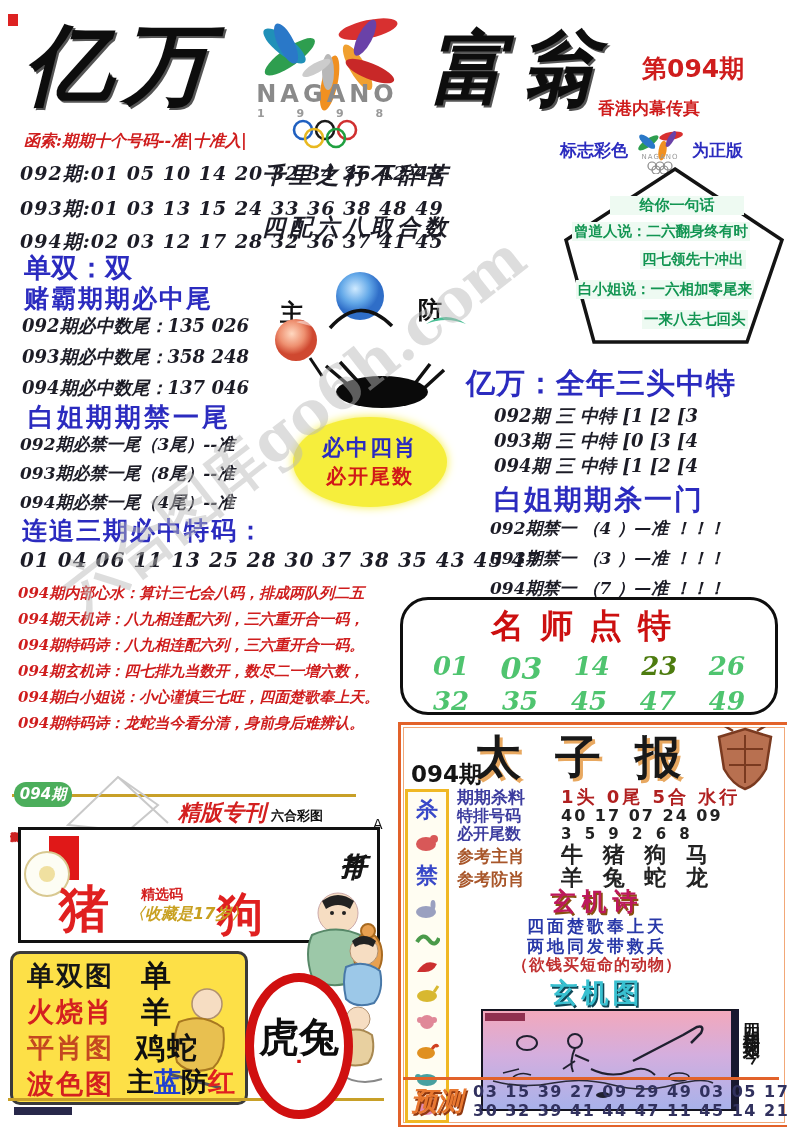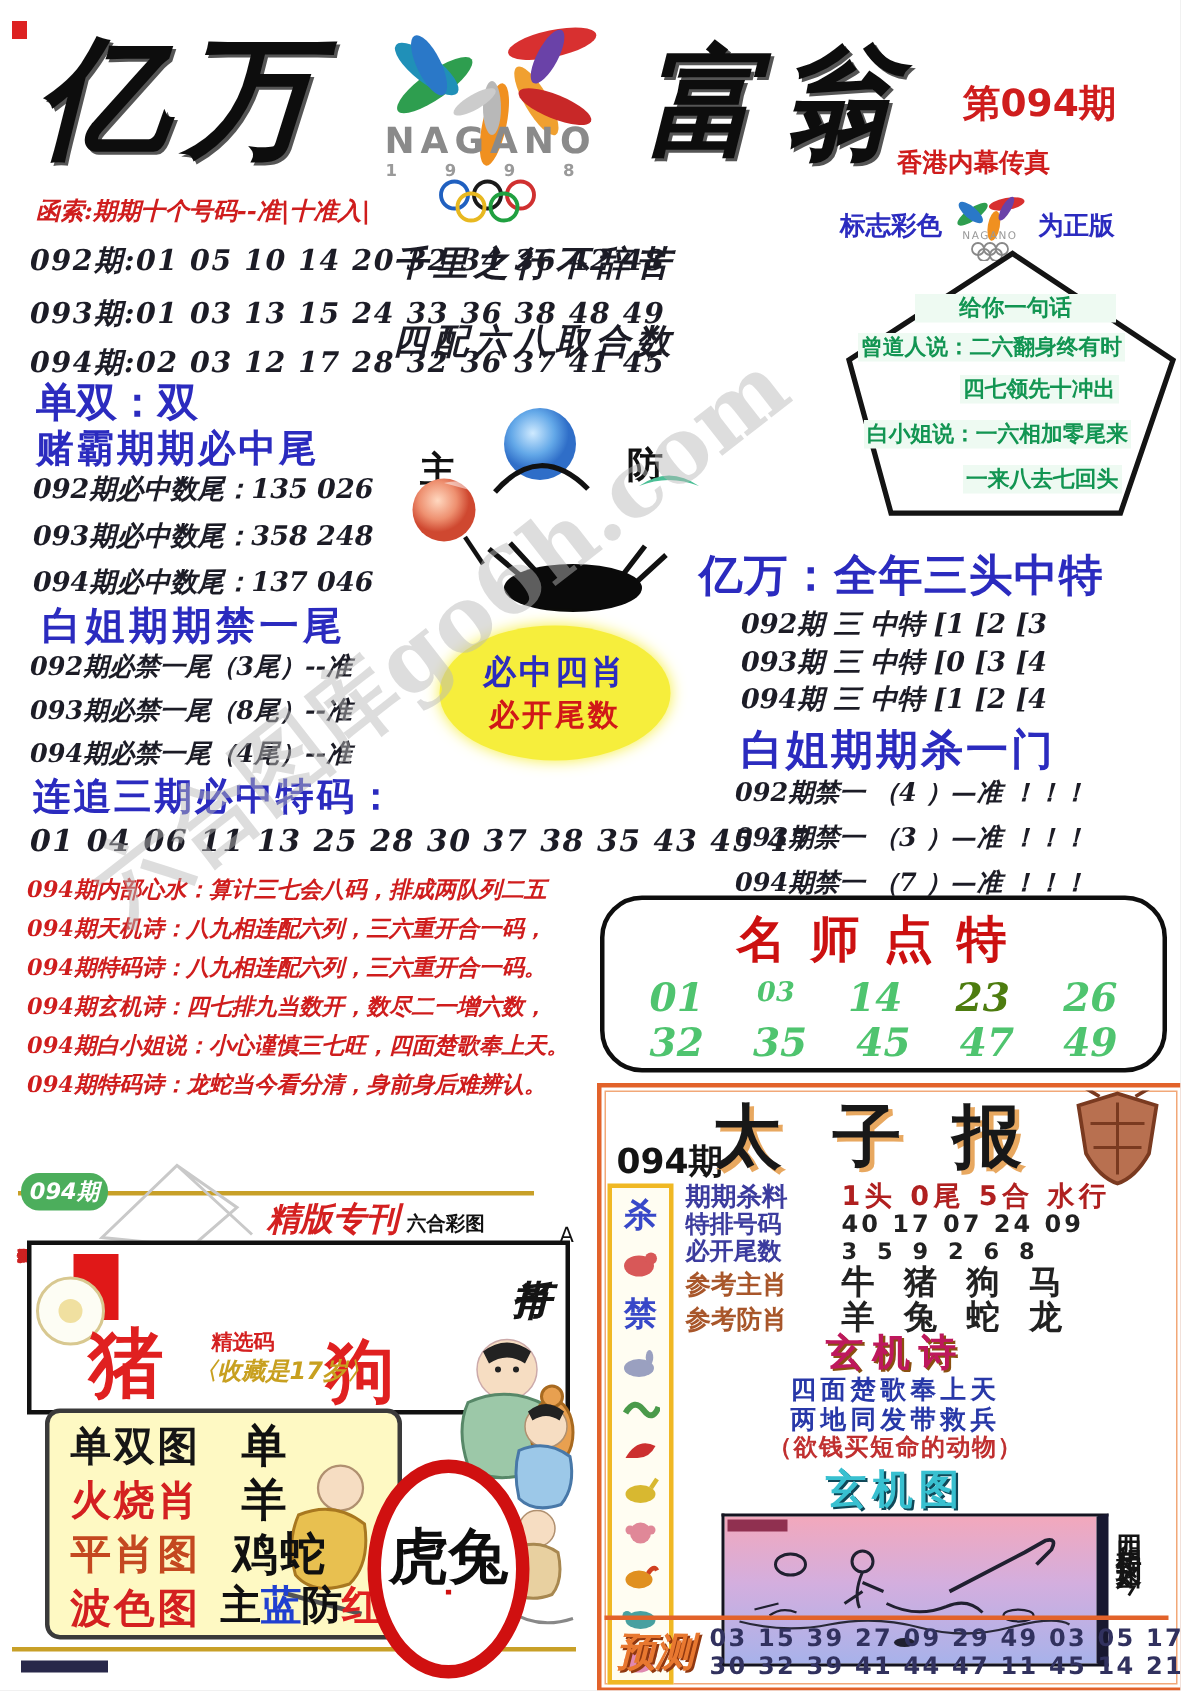--- a/index.html
+++ b/index.html
@@ -164,21 +164,21 @@
 
   <div class="abs blueh" style="left:494px;top:481px;font-size:28px;letter-spacing:2px;">白姐期期杀一门</div>
   <div class="abs hand" style="left:490px;top:517px;font-size:17px;">092期禁一 （4 ）—准 ！！！</div>
   <div class="abs hand" style="left:490px;top:547px;font-size:17px;">093期禁一 （3 ）—准 ！！！</div>
   <div class="abs hand" style="left:490px;top:577px;font-size:17px;">094期禁一 （7 ）—准 ！！！</div>
 
   <div class="abs" style="left:400px;top:597px;width:372px;height:112px;border:3.5px solid #0e0e0e;border-radius:28px;background:#fff;">
     <div class="ctr" style="margin-top:4px;font-size:33px;font-weight:900;color:#cc1010;letter-spacing:16px;font-family:'DejaVu Serif',serif;">名师点特</div>
     <div style="display:flex;justify-content:space-between;padding:2px 30px 0;">
       <span class="hand" style="color:#4fc46f;font-size:26px;">01</span>
-      <span class="hand" style="color:#4fc46f;font-size:18px;">03</span>
+      <span class="hand" style="color:#4fc46f;font-size:30px;">03</span>
       <span class="hand" style="color:#4fc46f;font-size:26px;">14</span>
       <span class="hand" style="color:#4d7c0f;font-size:26px;">23</span>
       <span class="hand" style="color:#4fc46f;font-size:26px;">26</span>
     </div>
     <div style="display:flex;justify-content:space-between;padding:0 30px;">
       <span class="hand" style="color:#4fc46f;font-size:26px;">32</span>
       <span class="hand" style="color:#4fc46f;font-size:26px;">35</span>
       <span class="hand" style="color:#4fc46f;font-size:26px;">45</span>
       <span class="hand" style="color:#4fc46f;font-size:26px;">47</span>
       <span class="hand" style="color:#4fc46f;font-size:26px;">49</span>
@@ -215,21 +215,21 @@
     <svg class="abs" style="left:264px;top:120px;" width="116" height="112" viewBox="0 0 116 112">
       <circle cx="66" cy="28" r="20" fill="#f6ddc2" stroke="#caa" stroke-width="1"></circle>
       <path d="M50 16 q 16 -12 32 0 l -4 8 q -12 -8 -24 0 Z" fill="#222"></path>
       <circle cx="60" cy="28" r="2" fill="#222"></circle>
         <circle cx="72" cy="28" r="2" fill="#222"></circle>
       <path d="M40 50 q 26 -12 52 2 q 6 28 -8 44 q -28 10 -44 -4 q -8 -24 0 -42 Z" fill="#9cc8a8" stroke="#578868" stroke-width="2"></path>
       <ellipse cx="96" cy="70" rx="14" ry="22" fill="#e8a050" stroke="#a86a20" stroke-width="2"></ellipse>
       <circle cx="96" cy="46" r="7" fill="#e8a050" stroke="#a86a20" stroke-width="2"></circle>
     </svg>
 
-    <div class="abs" style="left:2px;top:174px;width:232px;height:148px;border:3px solid #3a3a3a;border-radius:10px;background:#fef9c3;margin-left:20px;">
+    <div class="abs" style="left:2px;top:186px;width:232px;height:148px;border:3px solid #3a3a3a;border-radius:10px;background:#fde047;">
       <div class="abs box2lab" style="left:14px;top:4px;color:#161616;">单双图</div>
       <div class="abs box2lab" style="left:14px;top:40px;color:#d42020;">火烧肖</div>
       <div class="abs box2lab" style="left:14px;top:76px;color:#c44820;">平肖图</div>
       <div class="abs box2lab" style="left:14px;top:112px;color:#d42020;">波色图</div>
       <svg class="abs" style="left:136px;top:24px;" width="92" height="120" viewBox="0 0 92 120">
         <circle cx="58" cy="26" r="15" fill="#f6ddc2" stroke="#b09070" stroke-width="1.5"></circle>
         <path d="M30 44 q 24 -10 44 6 q 4 26 -10 40 q -24 8 -36 -6 q -6 -22 2 -40 Z" fill="#e8c050" stroke="#a87820" stroke-width="2"></path>
         <path d="M20 96 l 52 14" stroke="#555" stroke-width="3"></path>
       </svg>
       <div class="abs box2lab" style="left:128px;top:2px;color:#101010;font-size:30px;">单</div>

